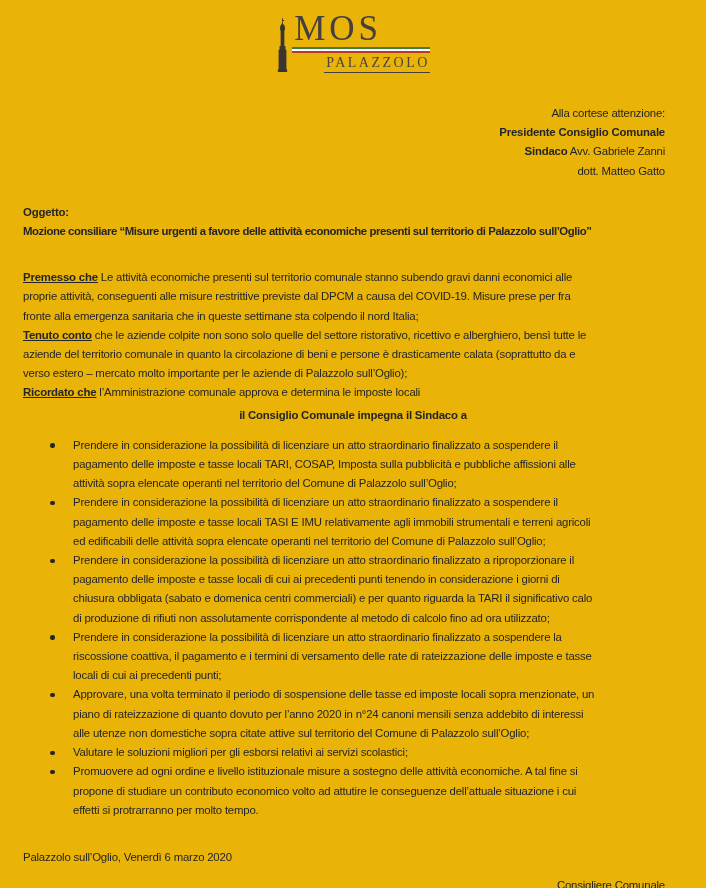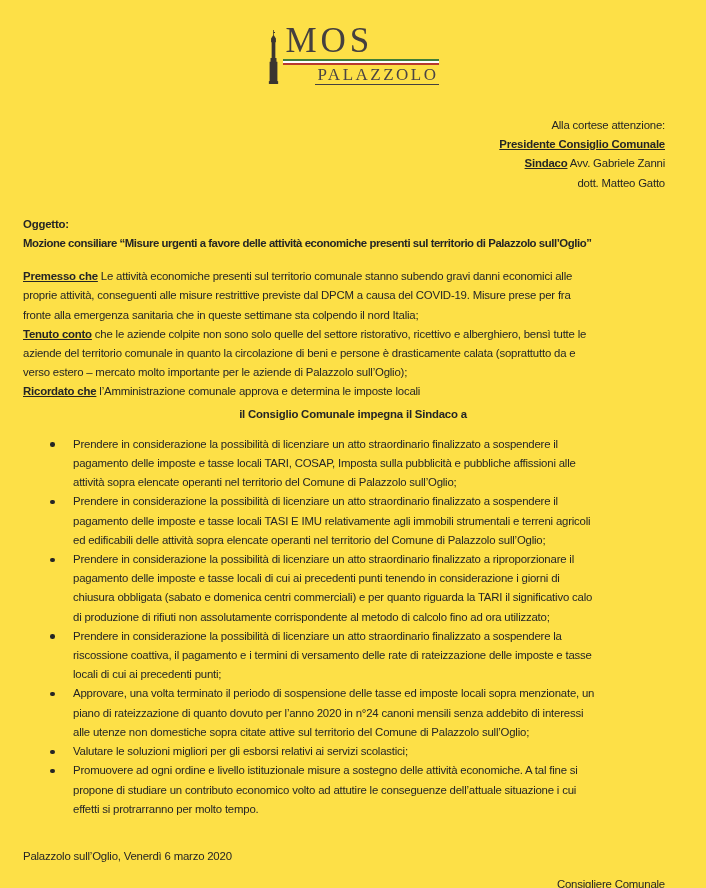--- a/index.html
+++ b/index.html
@@ -1,50 +1,50 @@
 <!DOCTYPE html>
 <html><head>
 <meta charset="utf-8">
 <style>
   * { margin:0; padding:0; box-sizing:border-box; }
   html,body { background:#ffffff; }
   .page {
-    width:706px; height:888px; background:#fde047; margin:0 auto;
+    width:706px; height:888px; background:#eab308; margin:0 auto;
     font-family:"Liberation Sans", sans-serif;
     font-size:11.4px; letter-spacing:-0.2px; line-height:19.2px;
-    color:#252525; padding:24px 23px 0 23px; overflow:hidden; position:relative;
+    color:#252525; padding:12px 23px 0 23px; overflow:hidden; position:relative;
   }
   
   .logo-wrap { display:flex; justify-content:center; align-items:flex-start; height:58px; }
   .logo { display:flex; align-items:flex-end; }
   .tower { margin-right:3px; display:block; }
   .logo-text { display:flex; flex-direction:column; align-items:stretch; }
   .logo-mos {
     font-family:"Liberation Serif", serif; font-size:35px; line-height:34px;
     letter-spacing:4px; color:#45403f; font-weight:400; padding-left:2px;
   }
   .tricolor { height:6px; display:flex; flex-direction:column; margin-top:1px; }
   .stripe-green { height:2px; background:#3f7d3a; }
   .stripe-white { height:2px; background:#ffffff; }
   .stripe-red   { height:2px; background:#b73a2e; }
   .logo-palazzolo {
-    font-family:"Liberation Serif", serif; font-size:17px; line-height:17px;
+    font-family:"Liberation Serif", serif; font-size:14px; line-height:17px;
     letter-spacing:2.5px; color:#4a4444; border-bottom:1.5px solid #45403f;
     padding:1px 0 1px 2px;
     margin-left:32px;
   }
   
   .recipient { margin-top:34px; text-align:right; padding-right:18px; }
   .b { font-weight:bold; }
-  .u { text-decoration:underline; }
+  .u { }
   
   .subject { margin-top:22px; font-weight:bold; }
   .subject .tight { letter-spacing:-0.45px; }
   
-  .paras { margin-top:14px; }
+  .paras { margin-top:27px; }
   .para { white-space:pre-line; }
   .lead { font-weight:bold; text-decoration:underline; }
   
   .center-heading { margin-top:3px; text-align:center; font-weight:bold; }
   
   ul.bullets { list-style:none; margin:11px 0 0 0; padding:0; }
   ul.bullets li { position:relative; padding-left:50px; white-space:pre-line; }
   ul.bullets li::before {
     content:""; position:absolute; left:27px; top:7.5px;
     width:4.5px; height:4.5px; border-radius:50%; background:#252525;

